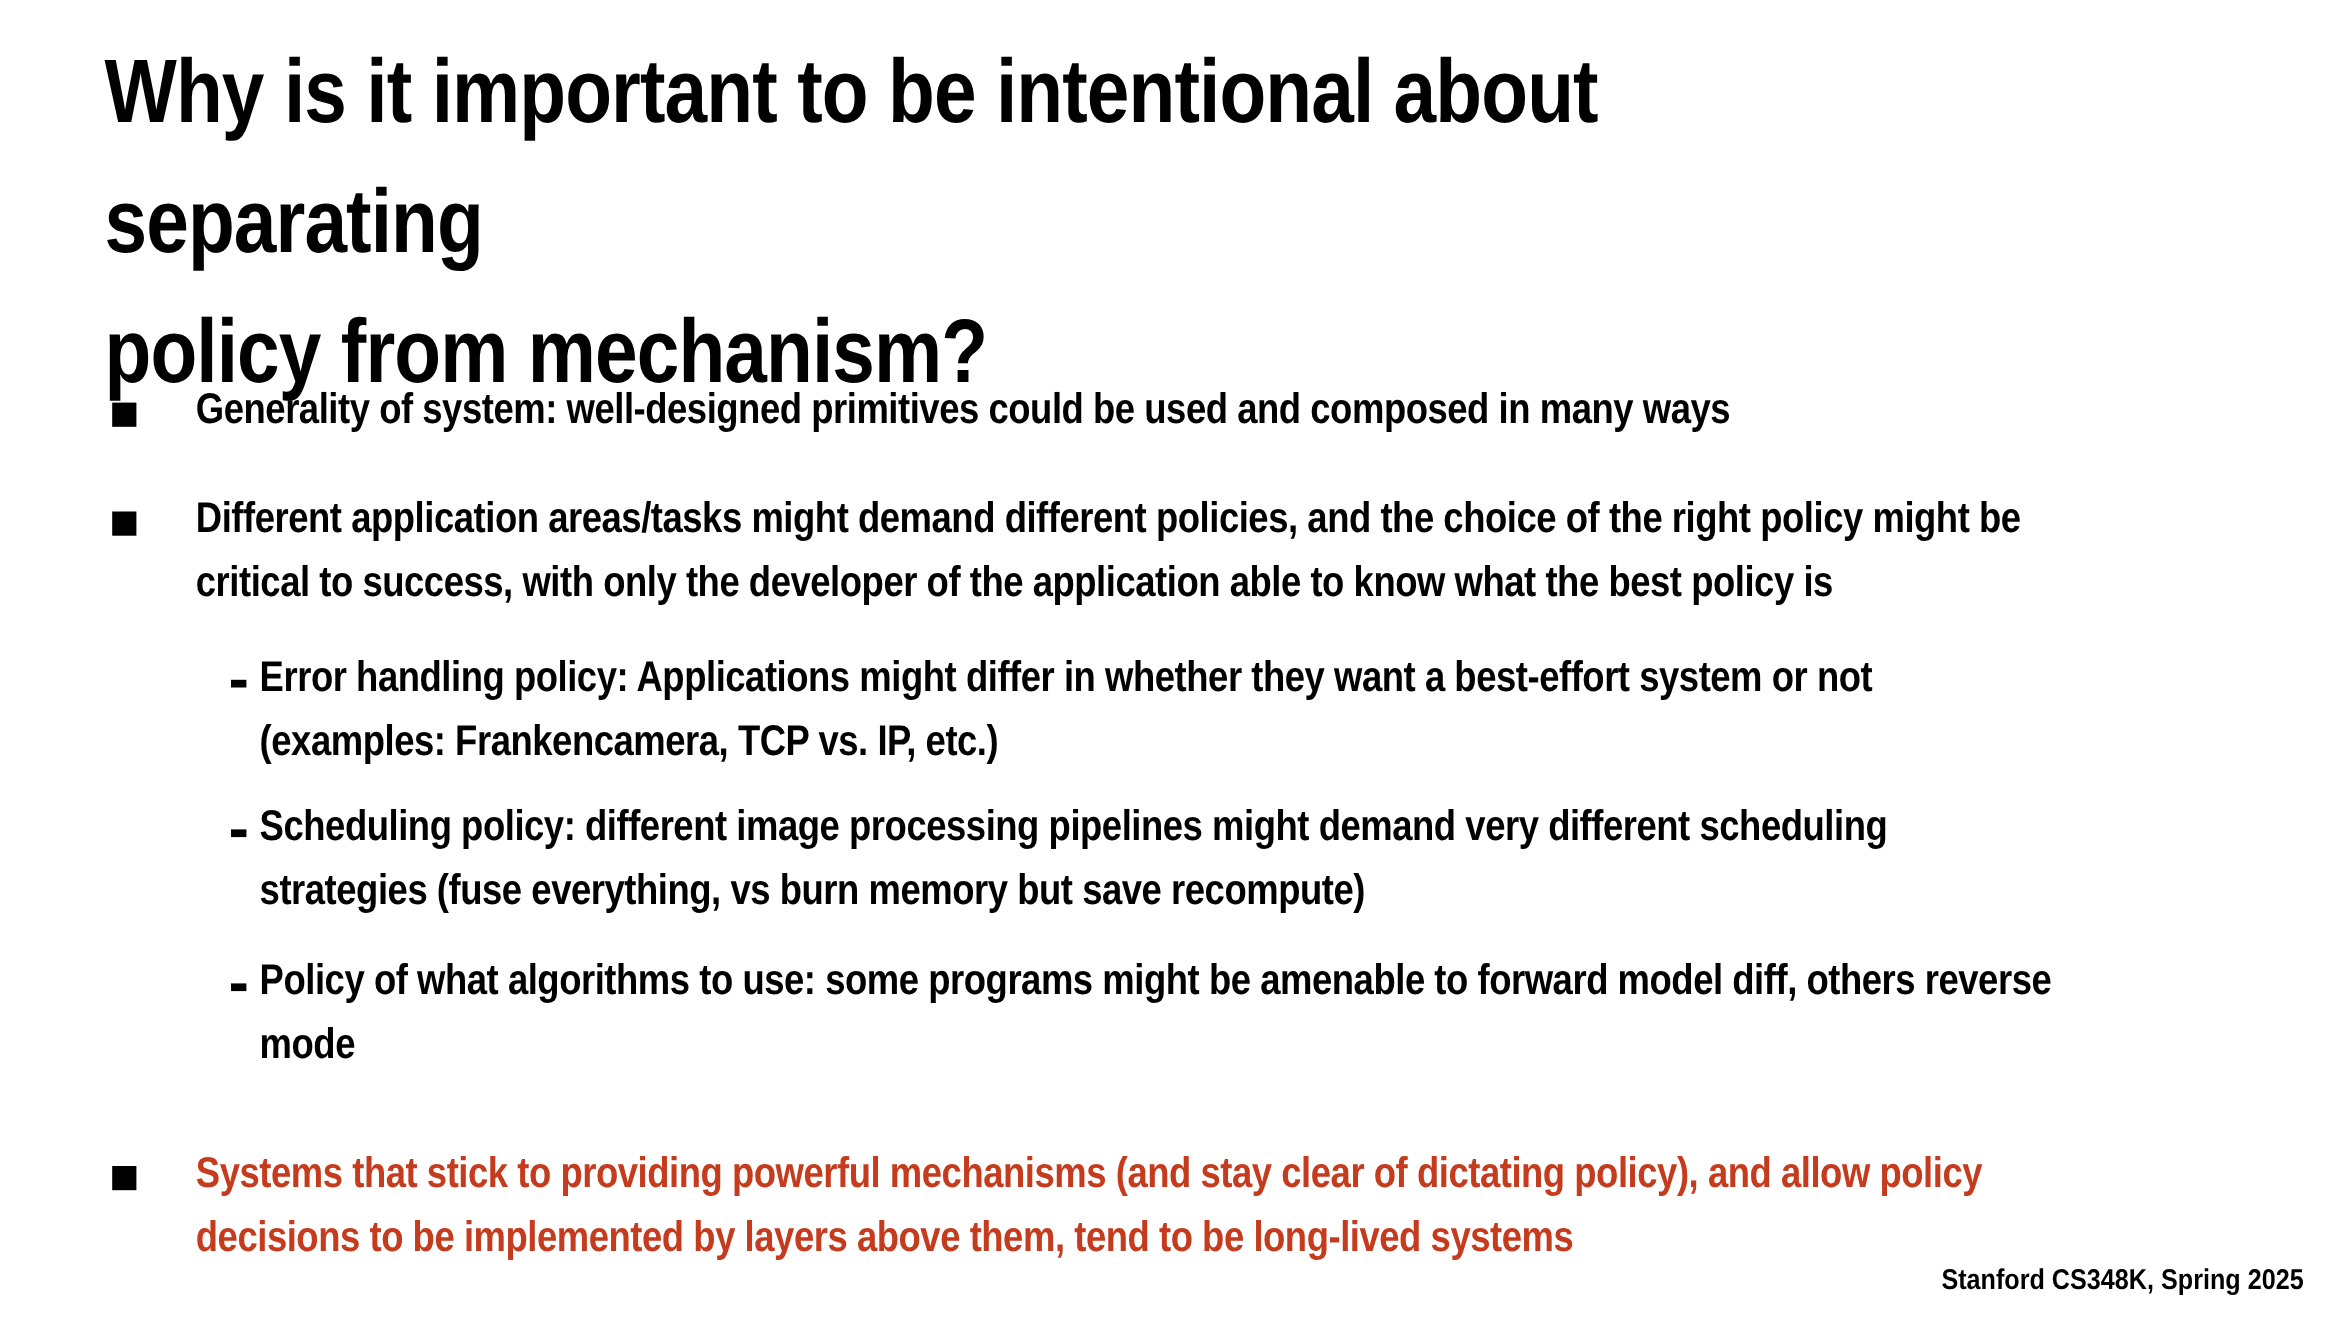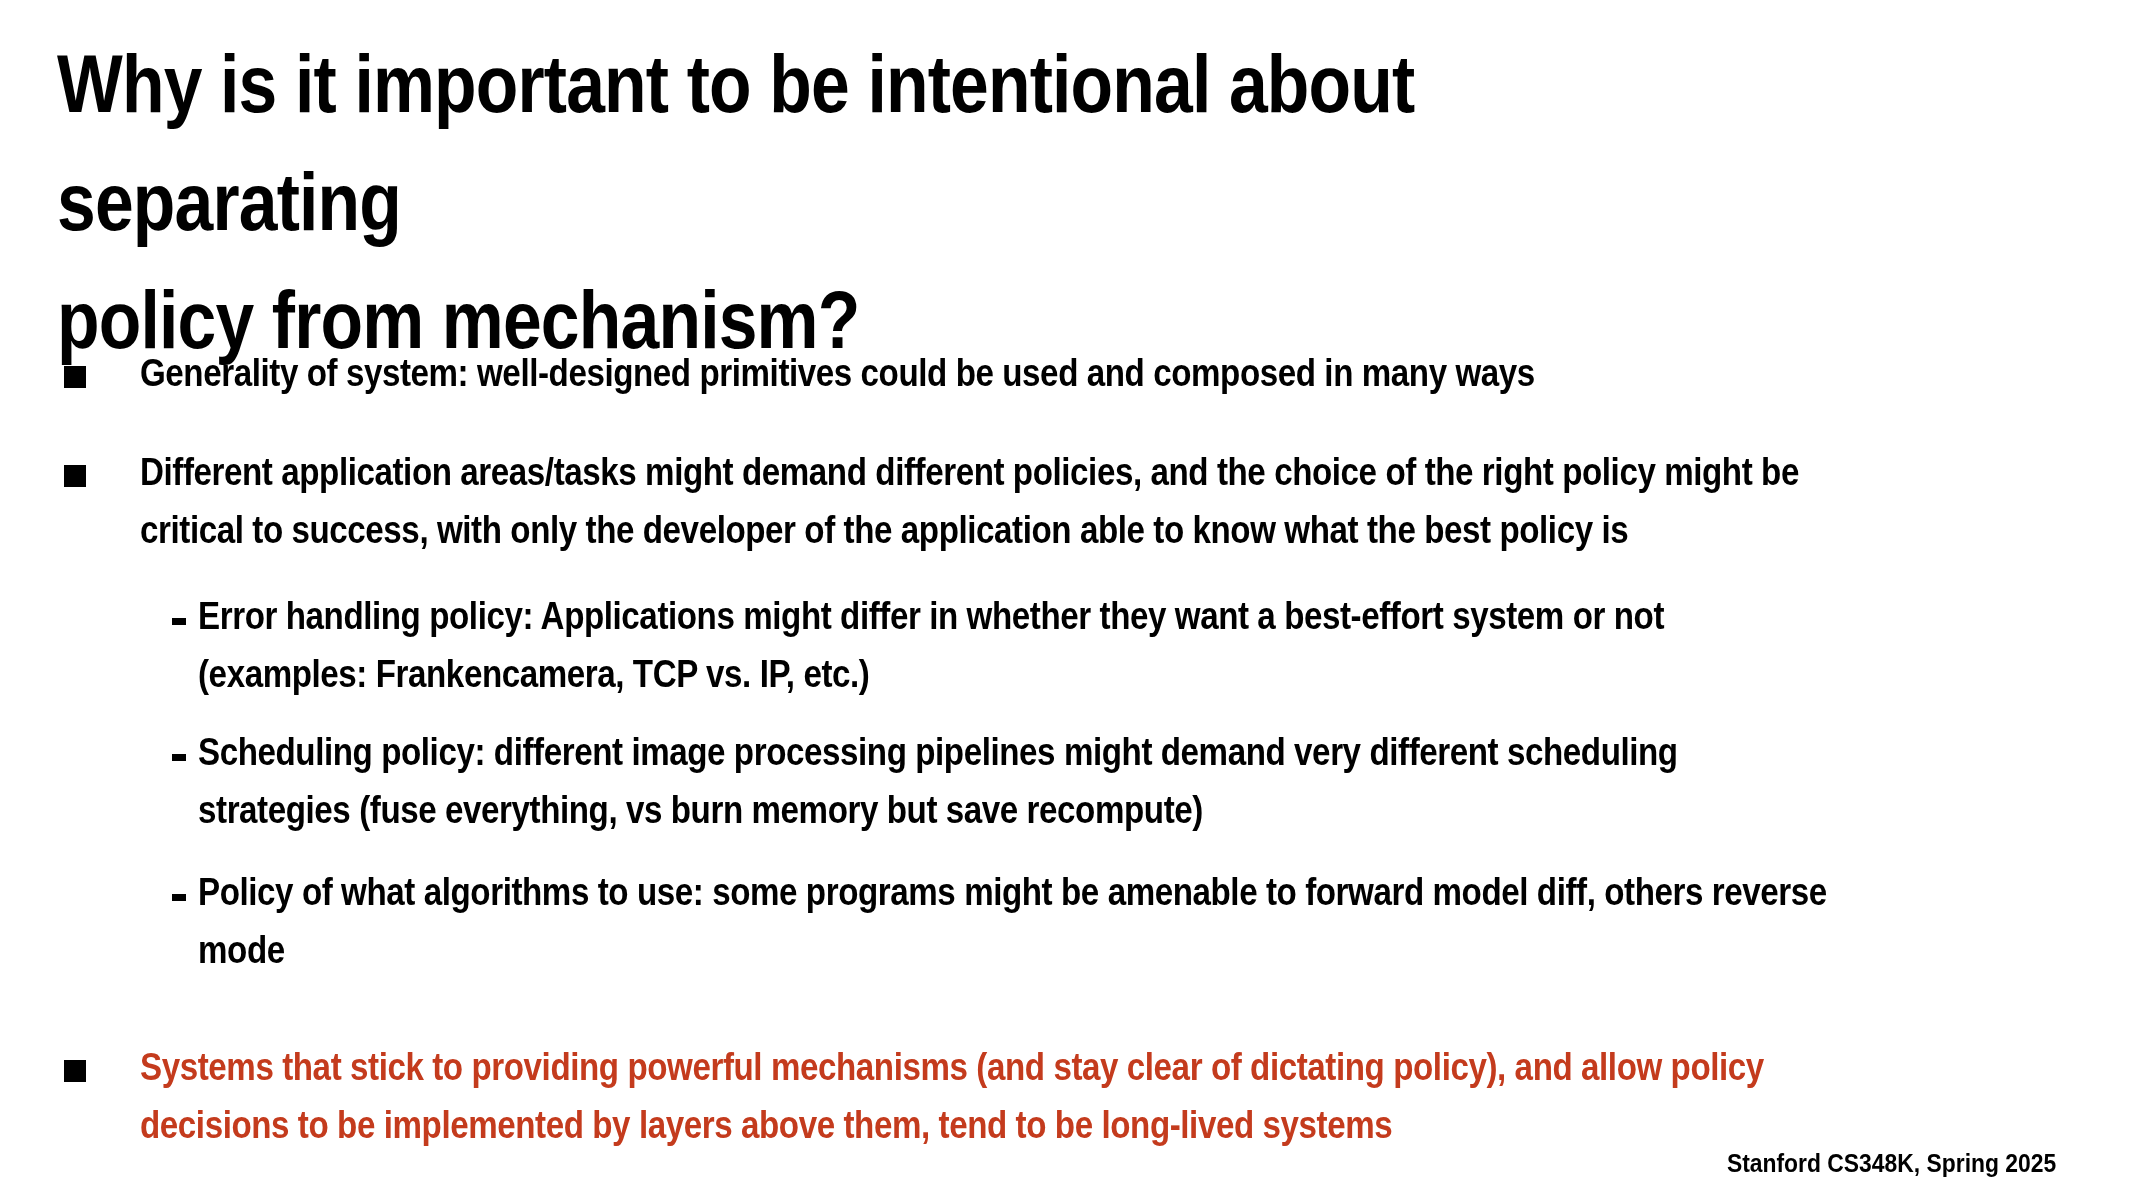--- a/index.html
+++ b/index.html
@@ -4,20 +4,21 @@
 <style>
   html, body { margin: 0; padding: 0; background: #ffffff; }
   .slide {
     position: relative;
     width: 2079px;
     height: 1200px;
     background: #ffffff;
     font-family: "Liberation Sans", sans-serif;
     color: #000000;
     overflow: hidden;
+    margin-left: 38px;
   }
   .cond {
     display: inline-block;
     transform: scaleX(0.85);
     transform-origin: 0 0;
     white-space: pre-line;
   }
   .title {
     position: absolute;
     left: 57px;

